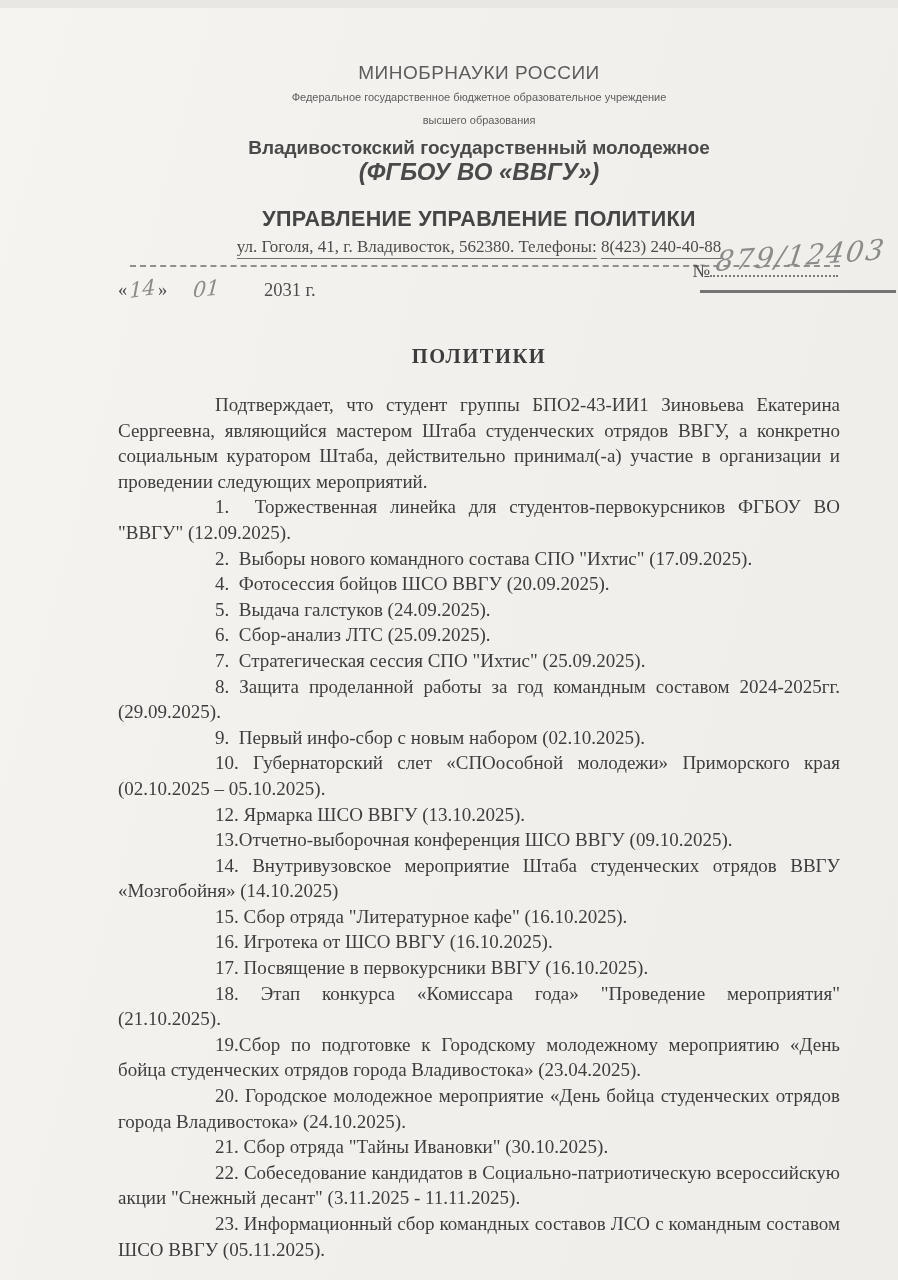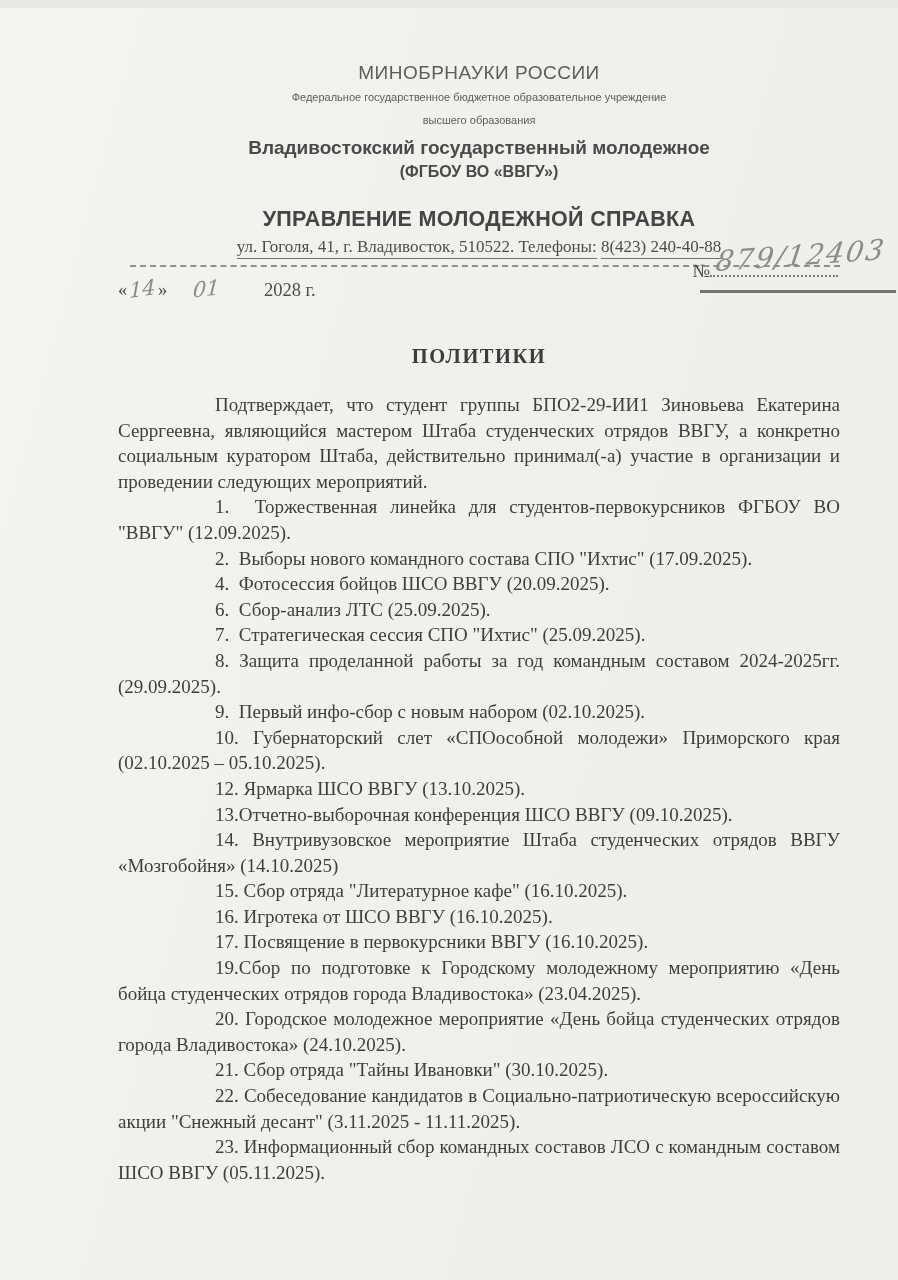--- a/index.html
+++ b/index.html
@@ -15,21 +15,21 @@
     overflow: hidden;
   }
   .content {
     padding: 52px 58px 0 118px;
   }
   
   .hdr { text-align: center; font-family: "Liberation Sans", "DejaVu Sans", sans-serif; color: #5c5c5c; }
   .hdr-ministry   { font-size: 19px; line-height: 26px; letter-spacing: 0.5px; }
   .hdr-org        { font-size: 11px; line-height: 23px; }
   .hdr-university { font-size: 19px; line-height: 25px; font-weight: bold; color: #4a4a4a; margin-top: 3px; }
-  .hdr-short      { font-size: 16px; line-height: 24px; font-weight: bold; color: #4a4a4a; }
+  .hdr-short      { font-size: 24px; line-height: 24px; font-weight: bold; color: #4a4a4a; font-style: italic; }
   .hdr-dept       { font-size: 21.5px; line-height: 26px; font-weight: bold; color: #454545; margin-top: 22px; letter-spacing: 0.3px; }
   .hdr-addr {
     font-family: "Liberation Serif", serif;
     font-size: 17px; line-height: 25px; color: #4c4c4c; margin-top: 2px;
   }
   .u-seg  { border-bottom: 1.5px solid #6e6e6e; padding-bottom: 2px; }
   .dashed-rule {
     margin: 6px 0 0 12px;
     border-top: 2.5px dashed #8f8f8d;
     height: 0;
@@ -97,60 +97,62 @@
 
 <div class="page">
   <div class="content">
 
     <div class="hdr">
       <div class="hdr-ministry">МИНОБРНАУКИ РОССИИ</div>
       <div class="hdr-org">Федеральное государственное бюджетное образовательное учреждение</div>
       <div class="hdr-org">высшего образования</div>
       <div class="hdr-university">Владивостокский государственный молодежное</div>
       <div class="hdr-short">(ФГБОУ ВО «ВВГУ»)</div>
-      <div class="hdr-dept">УПРАВЛЕНИЕ МОЛОДЕЖНОЙ СПРАВКА</div>
+      <div class="hdr-dept">УПРАВЛЕНИЕ УПРАВЛЕНИЕ ПОЛИТИКИ</div>
       <div class="hdr-addr">
-        <span class="u-seg">ул. Гоголя, 41, г. Владивосток, 510522. Телефоны:</span>
+        <span class="u-seg">ул. Гоголя, 41, г. Владивосток, 562380. Телефоны:</span>
         <span> </span>
         <span class="u-seg">8(423) 240-40-88</span>
       </div>
     </div>
 
     <div class="dashed-rule"></div>
 
     <div class="meta-row">
       <div class="meta-date">
-        <span>«</span><span class="hand hand-day">14</span><span>»</span><span class="hand hand-month">01</span><span class="meta-year">2028 г.</span>
+        <span>«</span><span class="hand hand-day">14</span><span>»</span><span class="hand hand-month">01</span><span class="meta-year">2031 г.</span>
       </div>
       <div class="meta-number">
         <span class="num-label">№</span><span class="dotted-leader"></span>
         <span class="hand hand-number">879/12403</span>
         <span class="num-underline"></span>
       </div>
     </div>
 
     <div class="doc-title">ПОЛИТИКИ</div>
 
     <div class="body-text">
-      <p>Подтверждает, что студент группы БПО2-29-ИИ1 Зиновьева Екатерина Серргеевна, являющийся мастером Штаба студенческих отрядов ВВГУ, а конкретно социальным куратором Штаба, действительно принимал(-а) участие в организации и проведении следующих мероприятий.</p>
+      <p>Подтверждает, что студент группы БПО2-43-ИИ1 Зиновьева Екатерина Серргеевна, являющийся мастером Штаба студенческих отрядов ВВГУ, а конкретно социальным куратором Штаба, действительно принимал(-а) участие в организации и проведении следующих мероприятий.</p>
       <div>
           <p>1.&nbsp; Торжественная линейка для студентов-первокурсников ФГБОУ ВО "ВВГУ" (12.09.2025).</p>
           <p>2.&nbsp; Выборы нового командного состава СПО "Ихтис" (17.09.2025).</p>
           <p>4.&nbsp; Фотосессия бойцов ШСО ВВГУ (20.09.2025).</p>
+          <p>5.&nbsp; Выдача галстуков (24.09.2025).</p>
           <p>6.&nbsp; Сбор-анализ ЛТС (25.09.2025).</p>
           <p>7.&nbsp; Стратегическая сессия СПО "Ихтис" (25.09.2025).</p>
           <p>8.&nbsp;Защита проделанной работы за год командным составом 2024-2025гг. (29.09.2025).</p>
           <p>9.&nbsp; Первый инфо-сбор с новым набором (02.10.2025).</p>
           <p>10.&nbsp;Губернаторский слет «СПОособной молодежи» Приморского края (02.10.2025 – 05.10.2025).</p>
           <p>12.&nbsp;Ярмарка ШСО ВВГУ (13.10.2025).</p>
           <p>13.Отчетно-выборочная конференция ШСО ВВГУ (09.10.2025).</p>
           <p>14.&nbsp;Внутривузовское мероприятие Штаба студенческих отрядов ВВГУ «Мозгобойня» (14.10.2025)</p>
           <p>15.&nbsp;Сбор отряда "Литературное кафе" (16.10.2025).</p>
           <p>16.&nbsp;Игротека от ШСО ВВГУ (16.10.2025).</p>
           <p>17.&nbsp;Посвящение в первокурсники ВВГУ (16.10.2025).</p>
+          <p>18.&nbsp;Этап конкурса «Комиссара года» "Проведение мероприятия" (21.10.2025).</p>
           <p>19.Сбор по подготовке к Городскому молодежному мероприятию «День бойца студенческих отрядов города Владивостока» (23.04.2025).</p>
           <p>20.&nbsp;Городское молодежное мероприятие «День бойца студенческих отрядов города Владивостока» (24.10.2025).</p>
           <p>21.&nbsp;Сбор отряда "Тайны Ивановки" (30.10.2025).</p>
           <p>22.&nbsp;Собеседование кандидатов в Социально-патриотическую всероссийскую акции "Снежный десант" (3.11.2025 - 11.11.2025).</p>
           <p>23.&nbsp;Информационный сбор командных составов ЛСО с командным составом ШСО ВВГУ (05.11.2025).</p>
         </div>
     </div>
 
   </div>
 </div>

